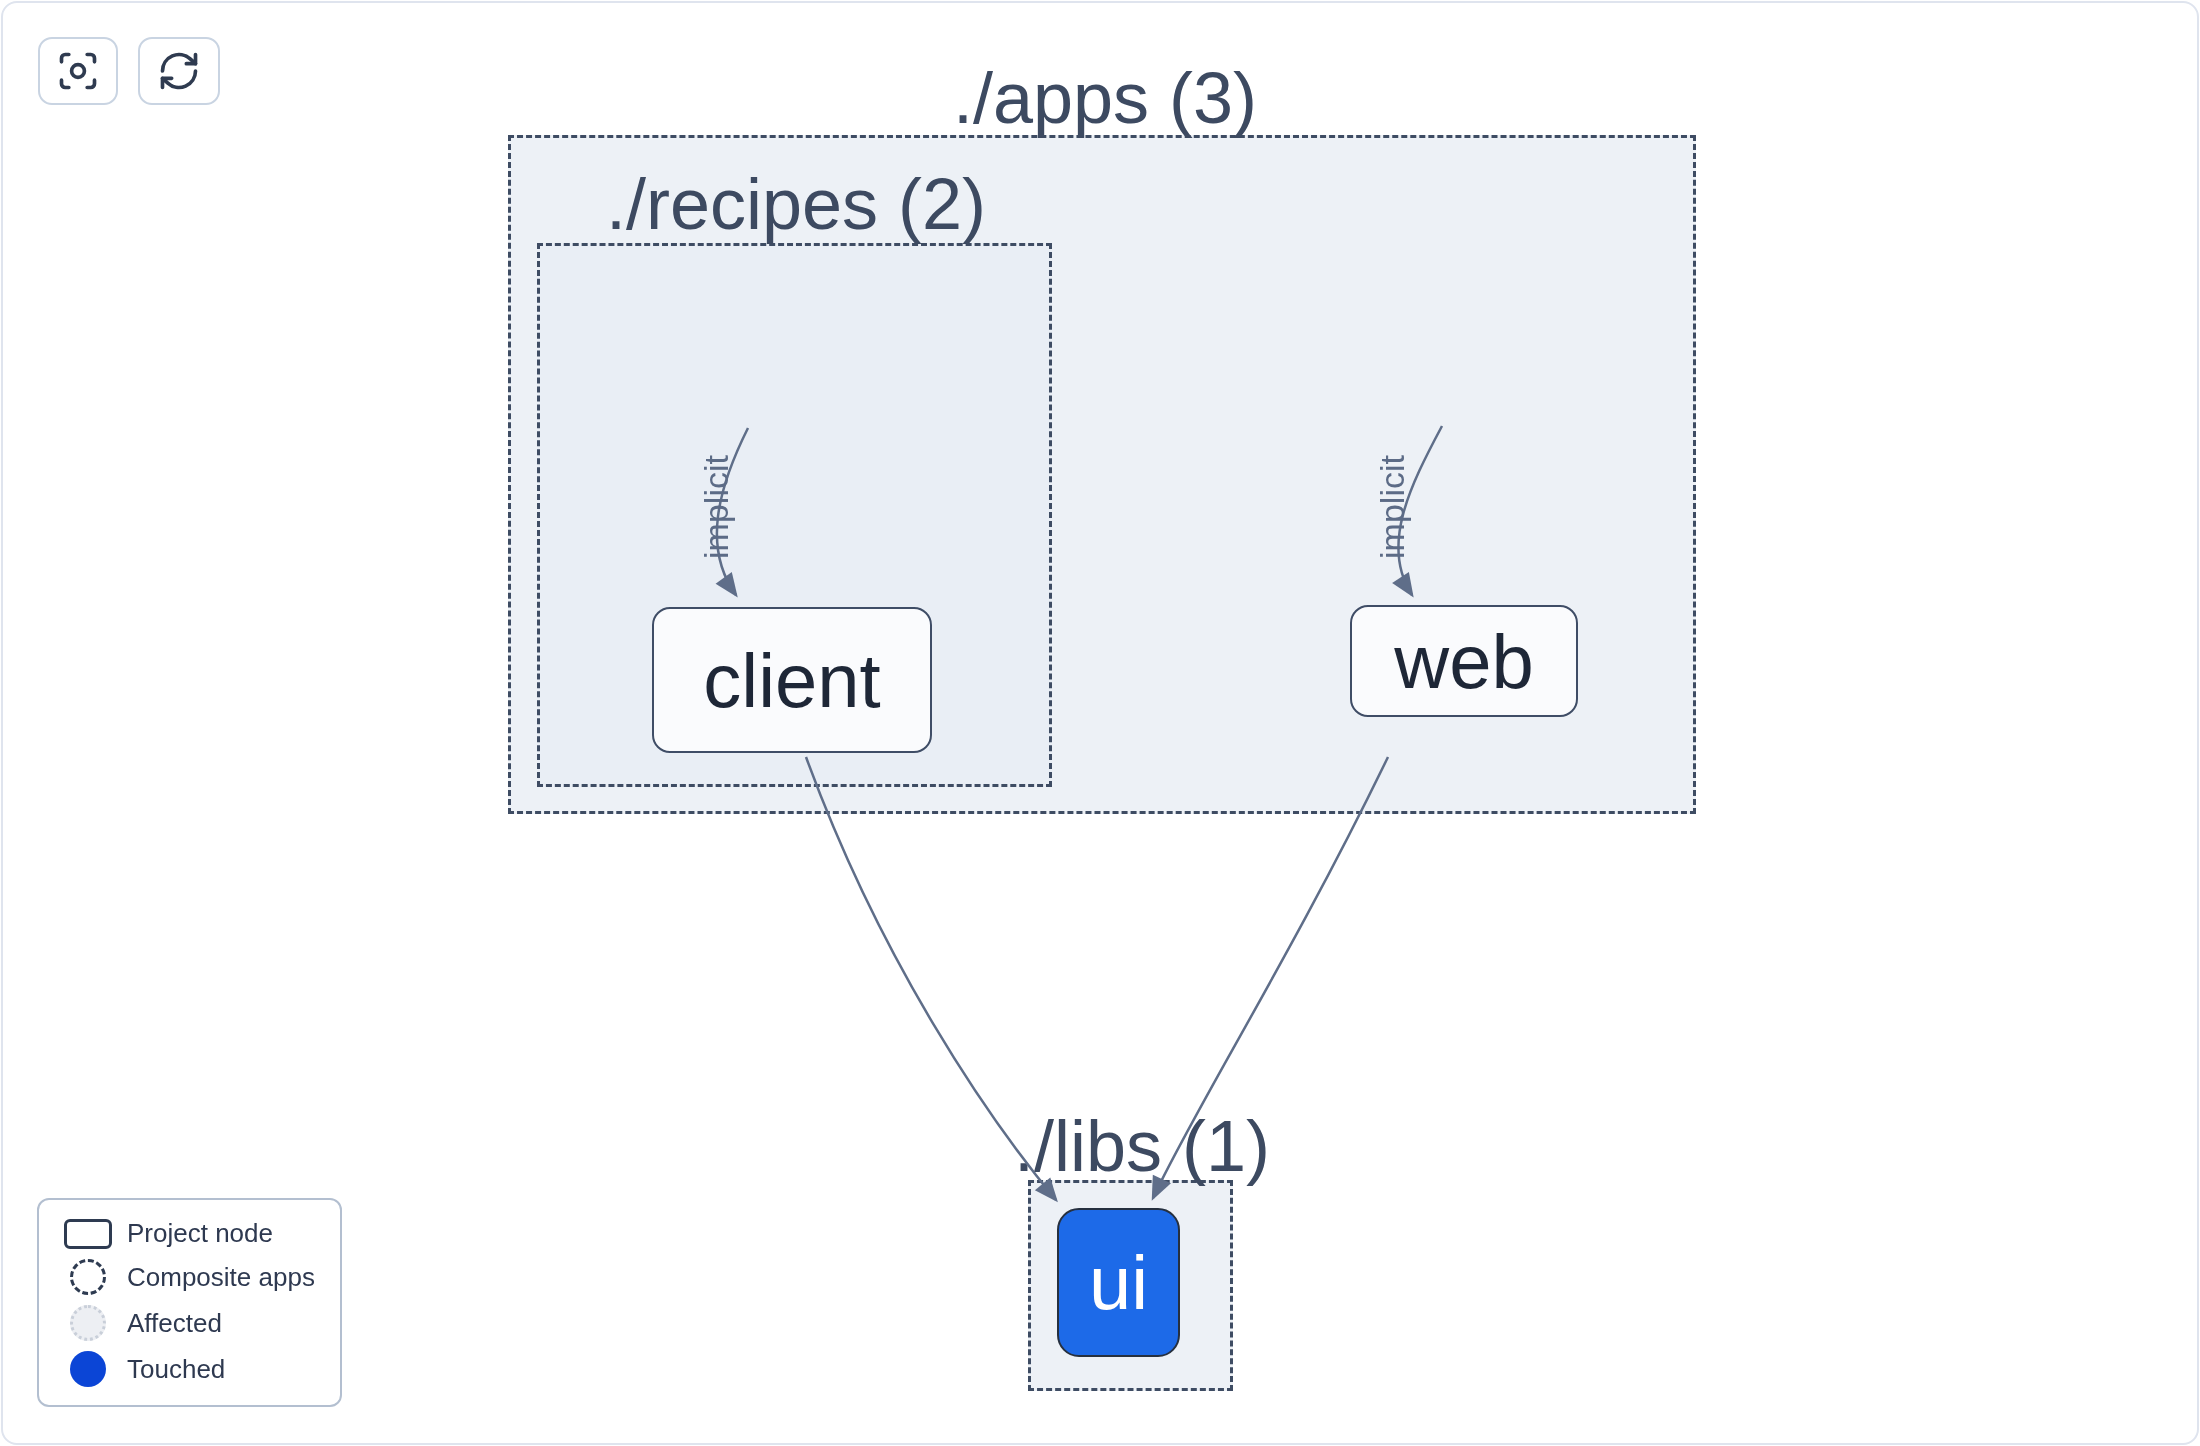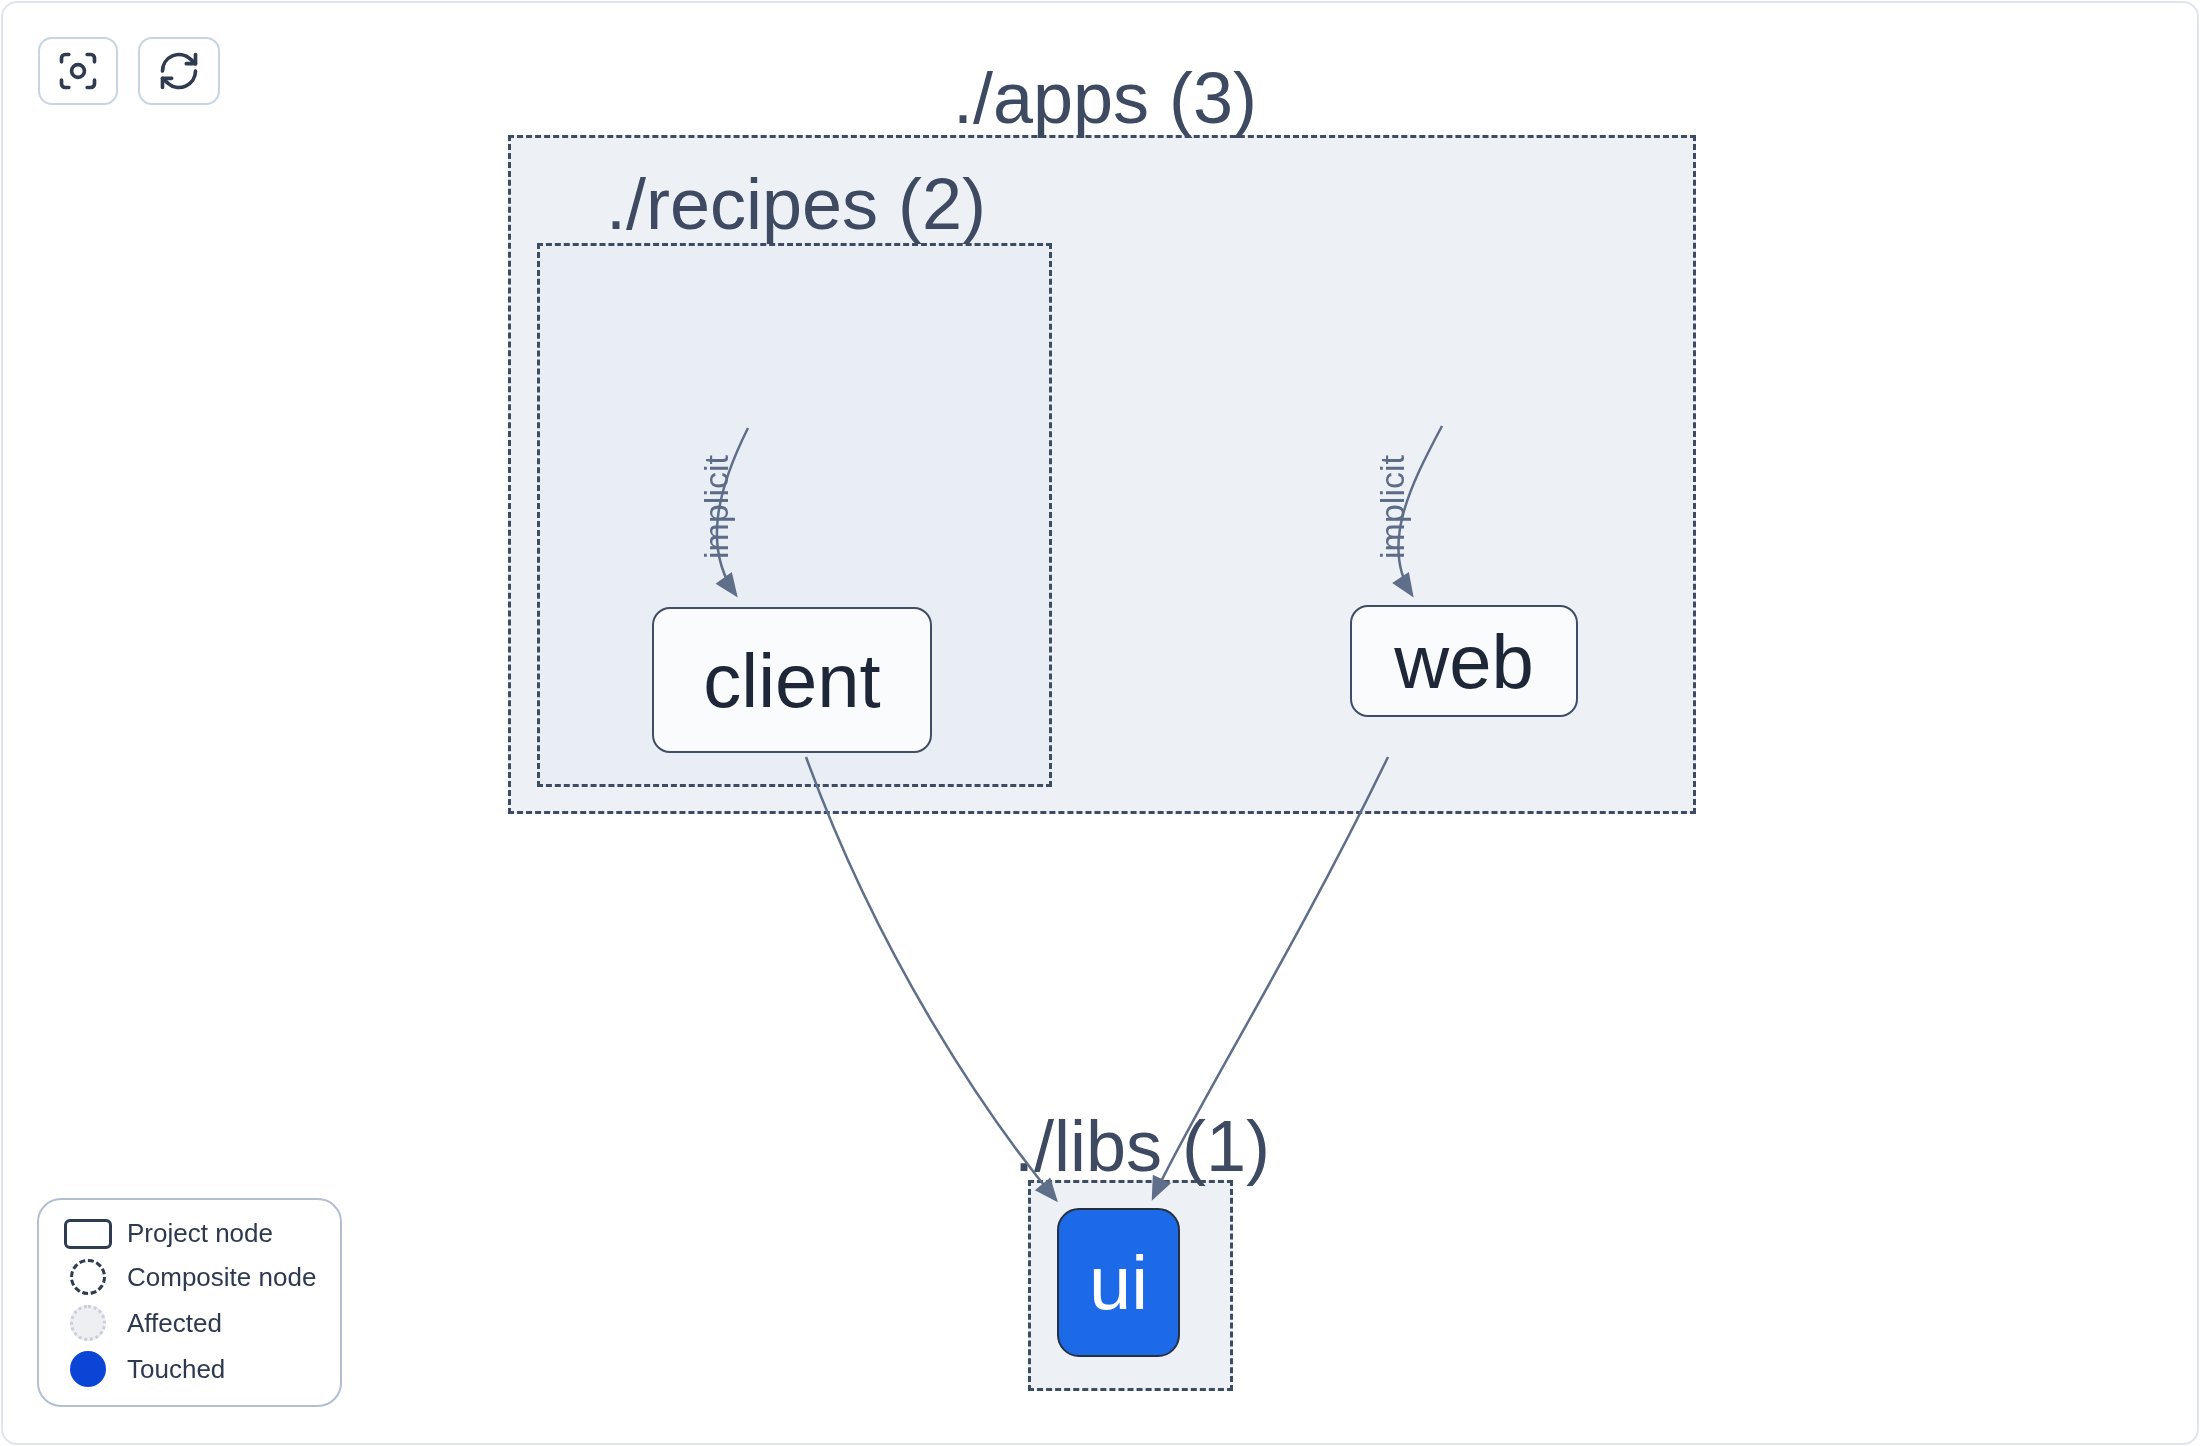--- a/index.html
+++ b/index.html
@@ -103,21 +103,21 @@
   #edge-label-1 { left: 716px;  top: 507px; }
   #edge-label-2 { left: 1392px; top: 507px; }
 
   
   #legend {
     position: absolute;
     left: 37px; top: 1198px;
     width: 305px; height: 209px;
     background: #fff;
     border: 2px solid #b3bfd0;
-    border-radius: 24px;
+    border-radius: 12px;
     box-sizing: border-box;
     display: flex; flex-direction: column;
     justify-content: space-evenly;
     padding: 8px 10px;
     z-index: 30;
   }
   .legend-item { display: flex; align-items: center; }
   .legend-swatch-cell { width: 78px; display: flex; justify-content: center; flex: 0 0 78px; }
   .legend-label { font-size: 26px; color: #2e3950; }
   .sw-project {
@@ -203,21 +203,21 @@
   <div class="legend-item">
     <div class="legend-swatch-cell">
         <div class="sw-project"></div>
       </div>
     <div class="legend-label">Project node</div>
   </div>
   <div class="legend-item">
     <div class="legend-swatch-cell">
         <div class="sw-composite"></div>
       </div>
-    <div class="legend-label">Composite node</div>
+    <div class="legend-label">Composite apps</div>
   </div>
   <div class="legend-item">
     <div class="legend-swatch-cell">
         <div class="sw-affected"></div>
       </div>
     <div class="legend-label">Affected</div>
   </div>
   <div class="legend-item">
     <div class="legend-swatch-cell">
         <div class="sw-touched"></div>

